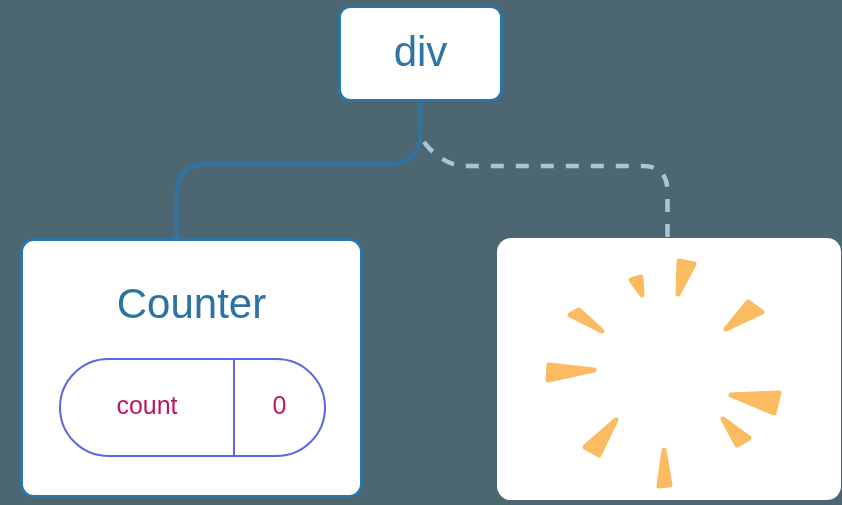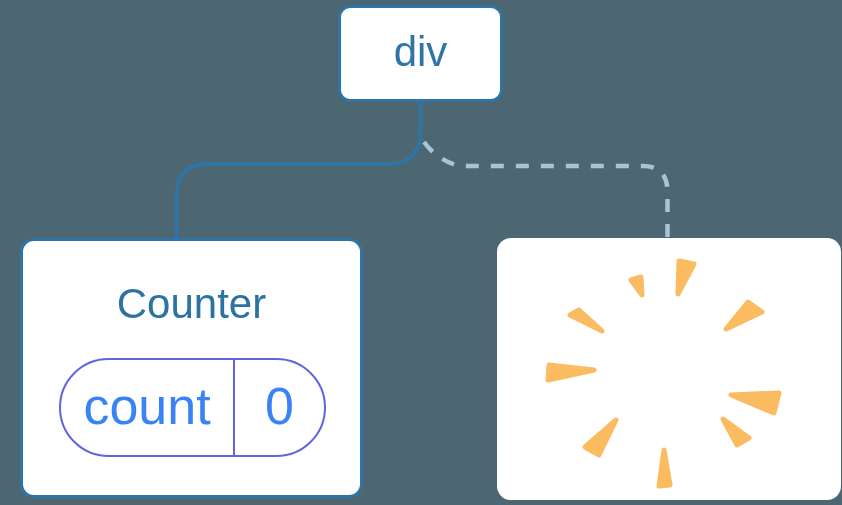--- a/index.html
+++ b/index.html
@@ -64,22 +64,22 @@
   .state-key-cell {
     width: 172px;
     border-right: 2.5px solid #6065DF;
     display: flex; align-items: center; justify-content: center;
   }
   .state-value-cell {
     flex: 1;
     display: flex; align-items: center; justify-content: center;
   }
   .state-text {
-    font-size: 52px;
-    color: #3b82f6;
+    font-size: 25px;
+    color: #be185d;
     line-height: 1;
     padding-bottom: 4px;
   }
   .removed-card {
     left: 497px; top: 238px;
     width: 344px; height: 262px;
     border-radius: 14px;
   }
   .overlay-svg {
     position: absolute;

